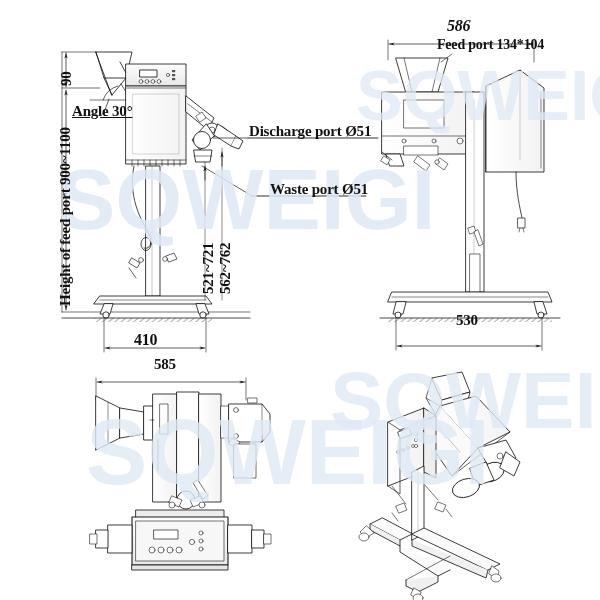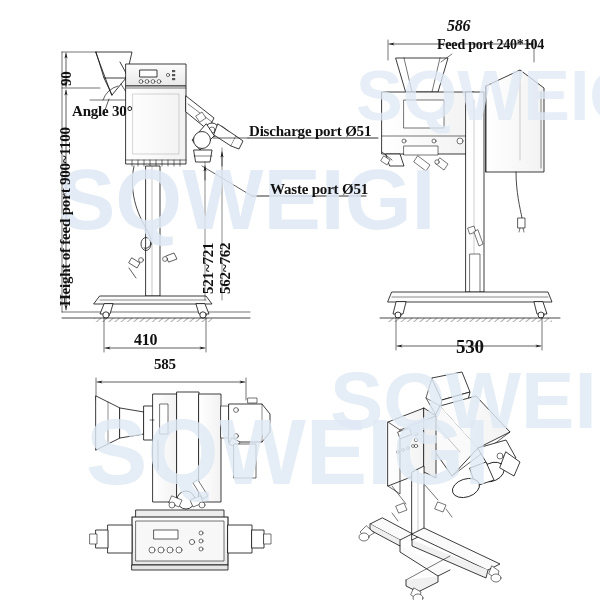--- a/index.html
+++ b/index.html
@@ -356,31 +356,31 @@
 
 <div class="wm" style="left:58px;top:150px;font-size:86px;opacity:.85;">SQWEIGI</div>
 <div class="wm" style="left:86px;top:400px;font-size:92px;opacity:.8;">SQWEIGI</div>
 <div class="wm" style="left:330px;top:355px;font-size:80px;opacity:.8;">SQWEIGI</div>
 <div class="wm" style="left:356px;top:56px;font-size:70px;opacity:.75;">SQWEIGI</div>
 
 <div class="lbl vert" style="left:58px;top:86px;font-size:15px;">90</div>
 
 <div class="lbl vert" style="left:57px;top:306px;font-size:15px;">Height of feed port 900~1100</div>
 
-<div class="lbl" style="left:72px;top:103px;font-size:15px;">Angle 30°</div>
+<div class="lbl" style="left:72px;top:103px;font-size:15px;text-decoration:underline;">Angle 30°</div>
 
 <div class="lbl" style="left:249px;top:123px;font-size:15px;">Discharge port Ø51</div>
 
 <div class="lbl" style="left:270px;top:181px;font-size:15px;">Waste port Ø51</div>
 
 <div class="lbl vert" style="left:200px;top:294px;font-size:15px;">521~721</div>
 
 <div class="lbl vert" style="left:217px;top:294px;font-size:15px;">562~762</div>
 
 <div class="lbl" style="left:134px;top:331px;font-size:16px;text-align:right;">410</div>
 
 <div class="lbl" style="left:447px;top:17px;font-size:16px;font-style:italic;">586</div>
 
-<div class="lbl" style="left:437px;top:37px;font-size:14px;">Feed port 240*104</div>
-
-<div class="lbl" style="left:456px;top:336px;font-size:19px;">530</div>
+<div class="lbl" style="left:437px;top:37px;font-size:14px;">Feed port 134*104</div>
+
+<div class="lbl" style="left:456px;top:312px;font-size:15px;">530</div>
 
 <div class="lbl" style="left:154px;top:356px;font-size:15px;text-align:right;">585</div>
 
 </body></html>

